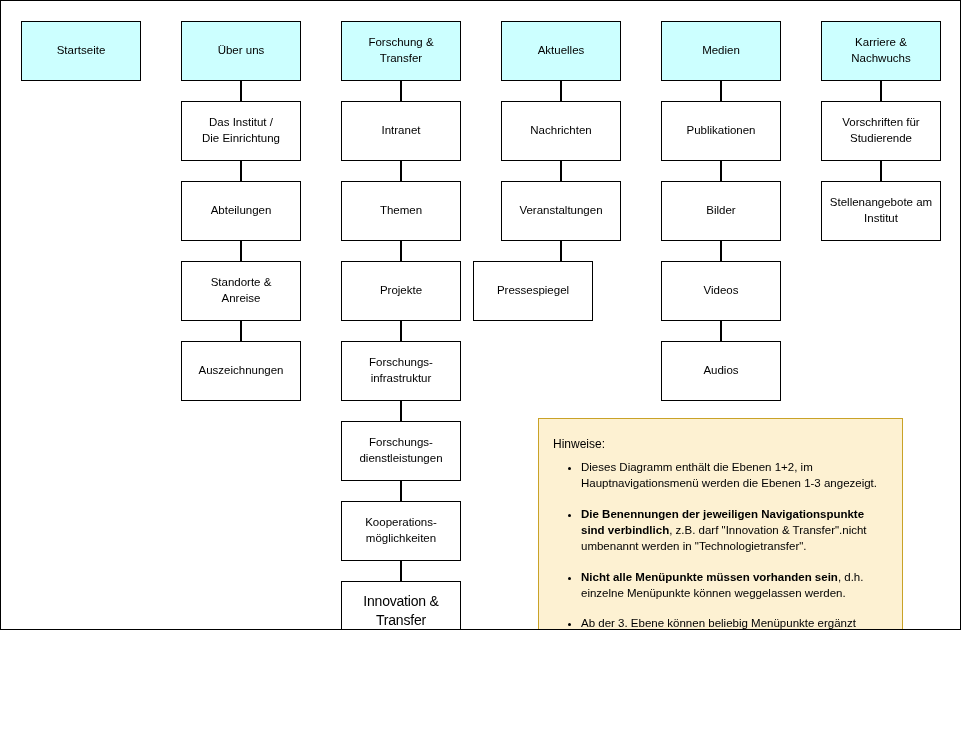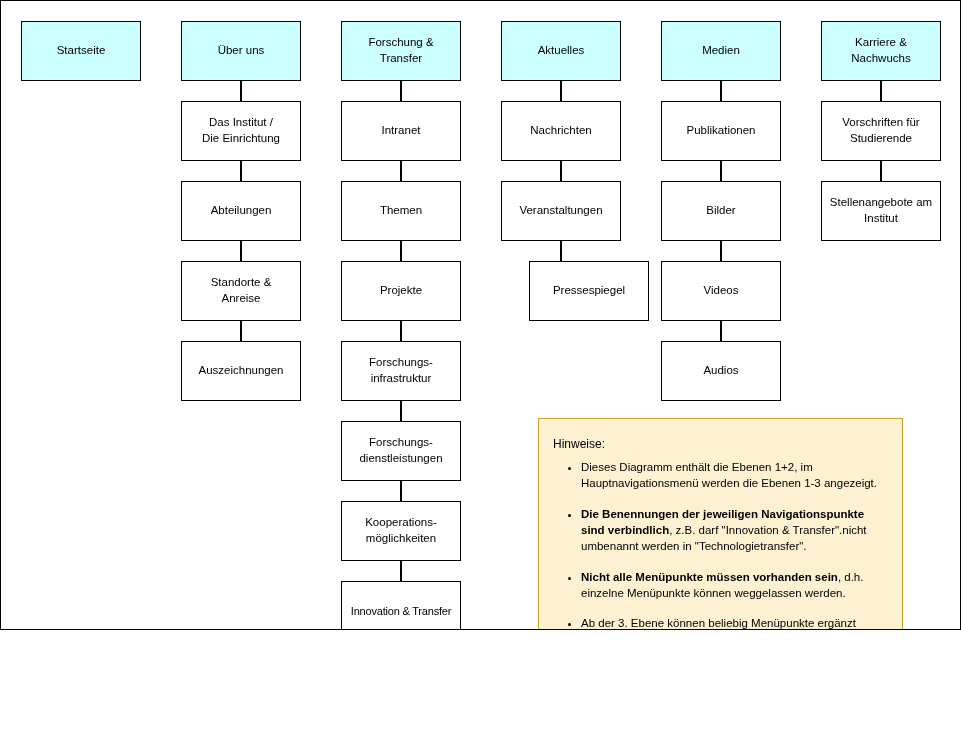--- a/index.html
+++ b/index.html
@@ -35,21 +35,21 @@
     font-size: 11.5px;
     line-height: 1.35;
     color: #000000;
     padding: 2px 4px;
     white-space: pre-line;
   }
   .node.root {
     background: #ccffff;
   }
   .node.tight {
-    font-size: 11px;
+    font-size: 14px;
     letter-spacing: -0.2px;
   }
 
   
   .conn {
     position: absolute;
     width: 1.5px;
     background: #000000;
   }
 
@@ -133,21 +133,21 @@
       <div class="conn" style="left: 399.25px; top: 560px; height: 20px;"></div>
       <div class="node tight" style="left: 340px; top: 580px;">Innovation &amp; Transfer</div>
       <div class="conn" style="left: 399.25px; top: 640px; height: 20px;"></div>
       <div class="node" style="left: 340px; top: 660px; text-decoration: underline;">Ausgründungen</div>
       <div class="node root" style="left: 500px; top: 20px;">Aktuelles</div>
       <div class="conn" style="left: 559.25px; top: 80px; height: 20px;"></div>
       <div class="node" style="left: 500px; top: 100px;">Nachrichten</div>
       <div class="conn" style="left: 559.25px; top: 160px; height: 20px;"></div>
       <div class="node" style="left: 500px; top: 180px;">Veranstaltungen</div>
       <div class="conn" style="left: 559.25px; top: 240px; height: 20px;"></div>
-      <div class="node" style="left: 528px; top: 260px;">Pressespiegel</div>
+      <div class="node" style="left: 472px; top: 260px;">Pressespiegel</div>
       <div class="node root" style="left: 660px; top: 20px;">Medien</div>
       <div class="conn" style="left: 719.25px; top: 80px; height: 20px;"></div>
       <div class="node" style="left: 660px; top: 100px;">Publikationen</div>
       <div class="conn" style="left: 719.25px; top: 160px; height: 20px;"></div>
       <div class="node" style="left: 660px; top: 180px;">Bilder</div>
       <div class="conn" style="left: 719.25px; top: 240px; height: 20px;"></div>
       <div class="node" style="left: 660px; top: 260px;">Videos</div>
       <div class="conn" style="left: 719.25px; top: 320px; height: 20px;"></div>
       <div class="node" style="left: 660px; top: 340px;">Audios</div>
       <div class="node root" style="left: 820px; top: 20px;">Karriere &amp;

